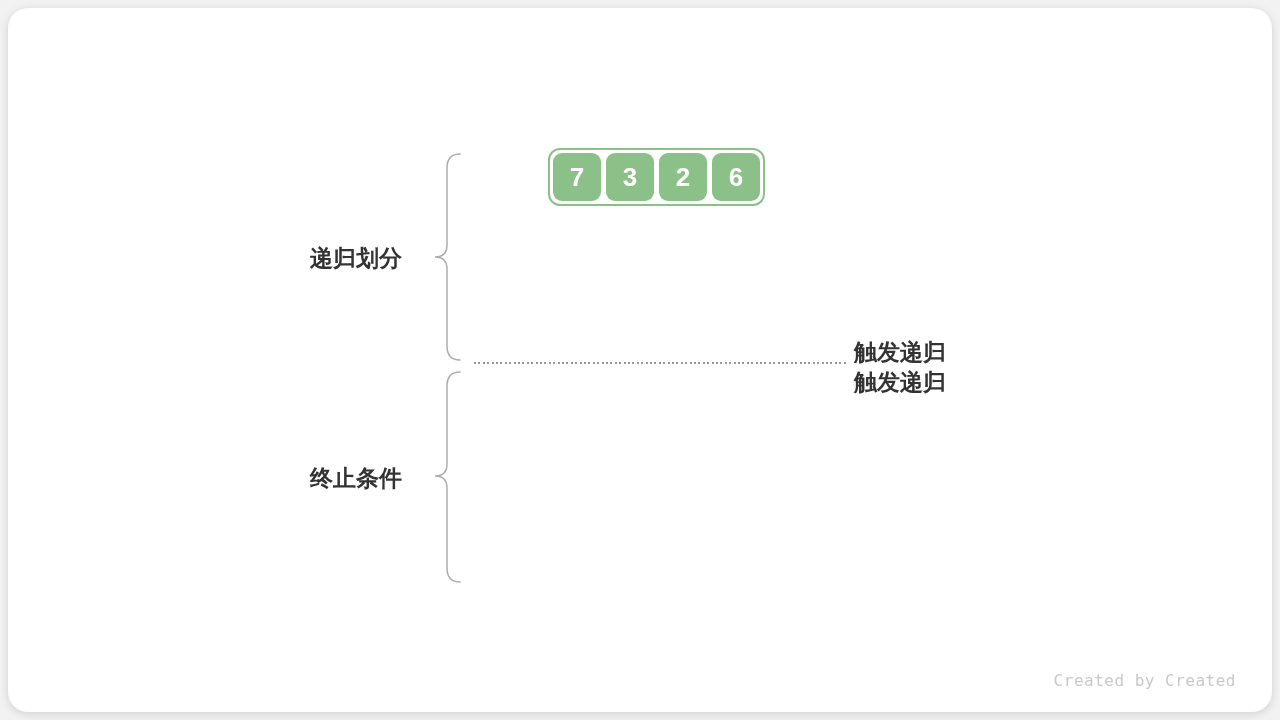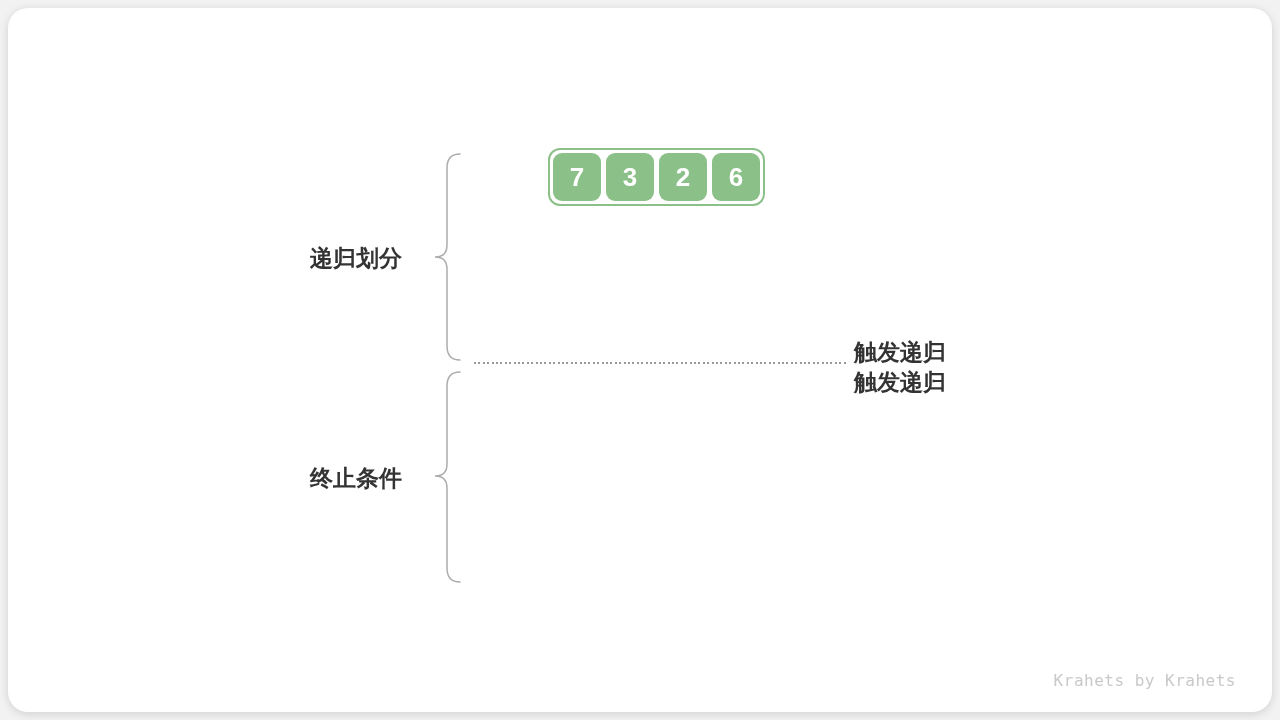--- a/index.html
+++ b/index.html
@@ -111,15 +111,15 @@
     <path d="M 28 4 Q 15 4 15 18 L 15 96 Q 15 108 3 108 Q 15 108 15 120 L 15 200 Q 15 214 28 214" fill="none" stroke="#ADADAD" stroke-width="1.5" stroke-linecap="round"></path>
   </svg>
 
   <div class="dotted-line"></div>
 
   <div class="annotation">
     <div>触发递归</div>
     <div>触发递归</div>
   </div>
 
-  <div class="footer">Krahets by Krahets</div>
+  <div class="footer">Created by Created</div>
 
 </div>
 
 </body></html>

